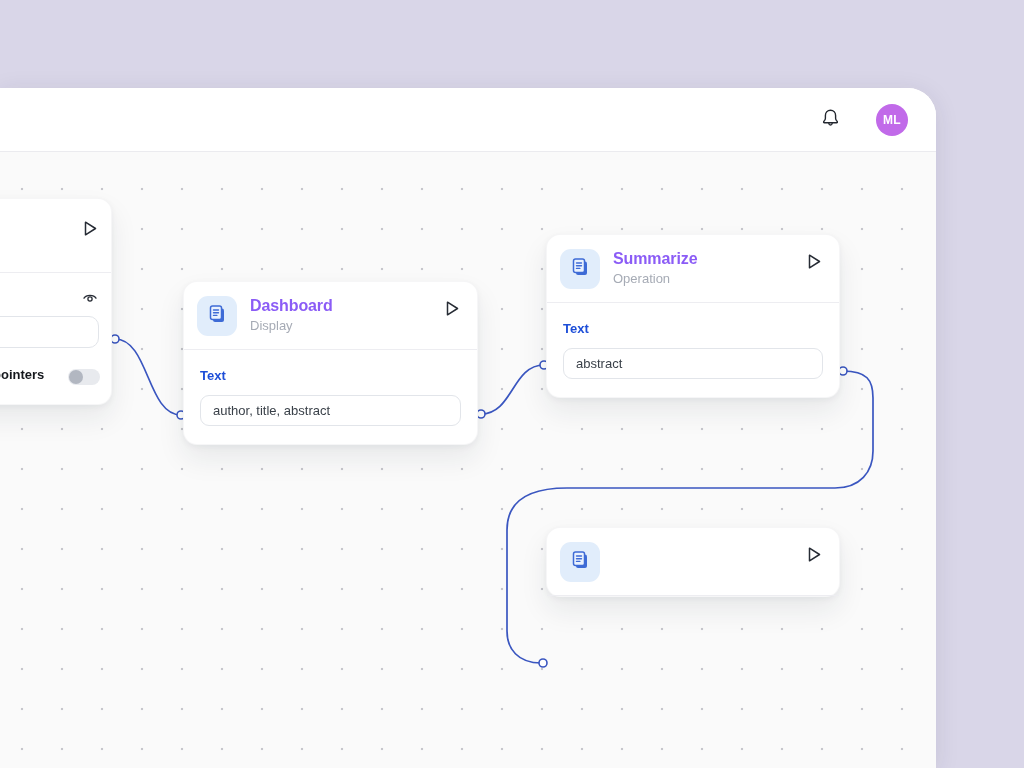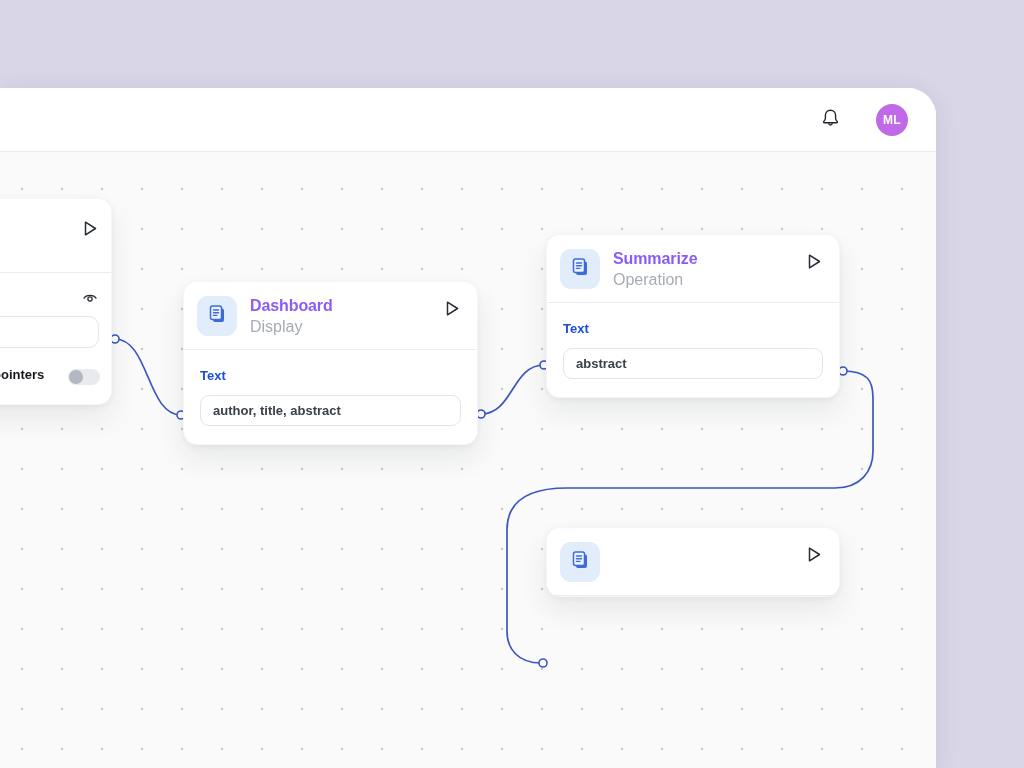--- a/index.html
+++ b/index.html
@@ -63,34 +63,34 @@
     min-height:68px;
   }
   .icon-chip {
     width:40px; height:40px; border-radius:11px;
     background:#e1edfb;
     display:flex; align-items:center; justify-content:center;
     flex:0 0 auto;
   }
   .node-titles { margin-left:13px; padding-top:1px; }
   .node-title { font-size:16px; font-weight:600; color:#8b5cf6; letter-spacing:-.1px; }
-  .node-subtitle { font-size:16px; color:#a6abb5; margin-top:3px; }
+  .node-subtitle { font-size:13px; color:#a6abb5; margin-top:3px; }
   .play-btn {
     margin-left:auto; margin-top:3px;
     background:none; border:none; cursor:pointer;
     width:22px; height:22px; display:flex; align-items:center; justify-content:center;
   }
   .node-body { padding:18px 16px 18px; }
   .field-label { font-size:13px; font-weight:700; color:#1d4ed8; margin-bottom:12px; }
   .text-input {
     width:100%; height:31px;
     border:1px solid #e2e5ea; border-radius:9px;
     padding:12px 12px; font-size:13px; color:#3a4149;
     font-family:"Liberation Sans","DejaVu Sans",sans-serif;
-    background:#fff; outline:none;font-weight:bold;
+    background:#fff; outline:none;
   }
   .select-box {
     position:relative; width:100%; height:31px;
     border:1px solid #e2e5ea; border-radius:9px;
     background:#fff; cursor:pointer;
     display:flex; align-items:center; padding:0 12px;
   }
   .select-placeholder { font-size:13px; color:#9aa2ad; }
   .select-chevron { position:absolute; right:12px; top:12px; }
 

